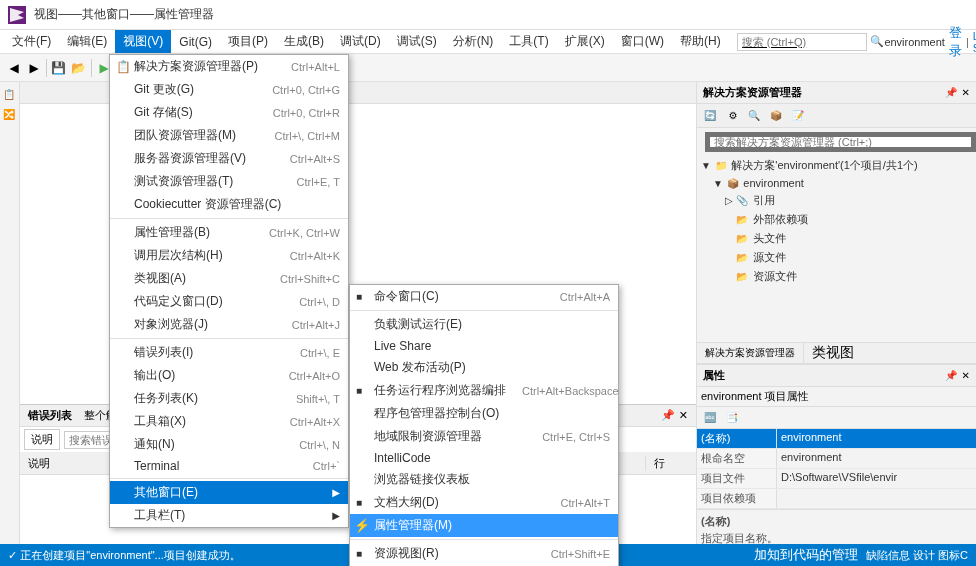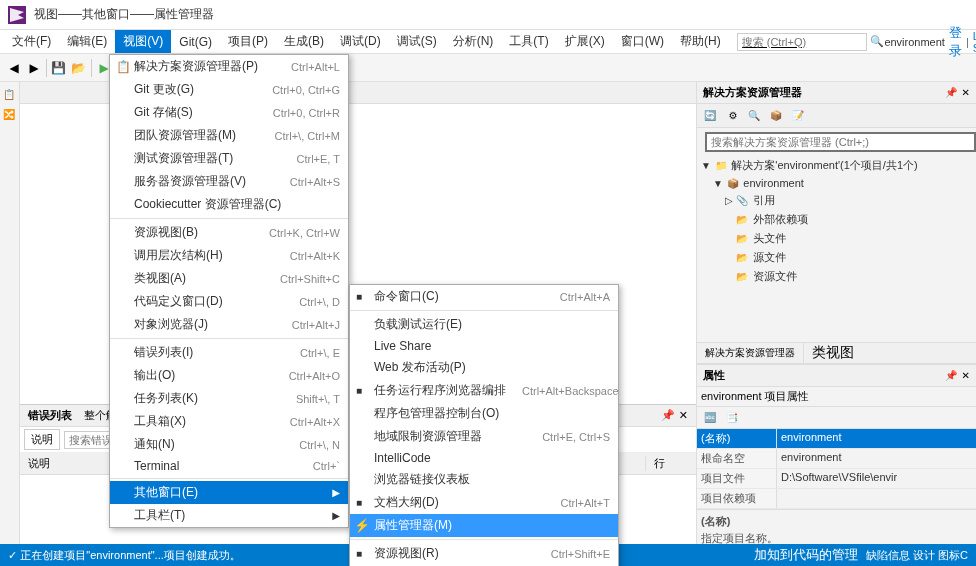--- a/index.html
+++ b/index.html
@@ -93,21 +93,21 @@
       align-items: center;
       padding: 0 4px;
       gap: 2px;
       border-bottom: 1px solid #ddd;
     }
 
     .se-search {
       height: 20px;
       padding: 0 4px;
       font-size: 11px;
-      border: 2px solid #737373;
+      border: 5px solid #737373;
       background: white;
       width: 100%;
       margin: 2px 4px;
     }
 
     .tree-item {
       padding: 2px 8px;
       font-size: 11px;
       color: #333;
       display: flex;
@@ -482,33 +482,33 @@
     </div>
     <div class="submenu-item">
       <span>Git 存储(S)</span>
       <span class="shortcut">Ctrl+0, Ctrl+R</span>
     </div>
     <div class="submenu-item">
       <span>团队资源管理器(M)</span>
       <span class="shortcut">Ctrl+\, Ctrl+M</span>
     </div>
     <div class="submenu-item">
+      <span>服务器资源管理器(V)</span>
+      <span class="shortcut">Ctrl+Alt+S</span>
+    </div>
+    <div class="submenu-item">
       <span>测试资源管理器(T)</span>
       <span class="shortcut">Ctrl+E, T</span>
     </div>
     <div class="submenu-item">
-      <span>服务器资源管理器(V)</span>
-      <span class="shortcut">Ctrl+Alt+S</span>
-    </div>
-    <div class="submenu-item">
       <span>Cookiecutter 资源管理器(C)</span>
     </div>
     <div class="submenu-separator"></div>
     <div class="submenu-item">
-      <span>资源视图(B)</span>
+      <span>属性管理器(B)</span>
       <span class="shortcut">Ctrl+K, Ctrl+W</span>
     </div>
     <div class="submenu-item">
       <span>调用层次结构(H)</span>
       <span class="shortcut">Ctrl+Alt+K</span>
     </div>
     <div class="submenu-item">
       <span>类视图(A)</span>
       <span class="shortcut">Ctrl+Shift+C</span>
     </div>

